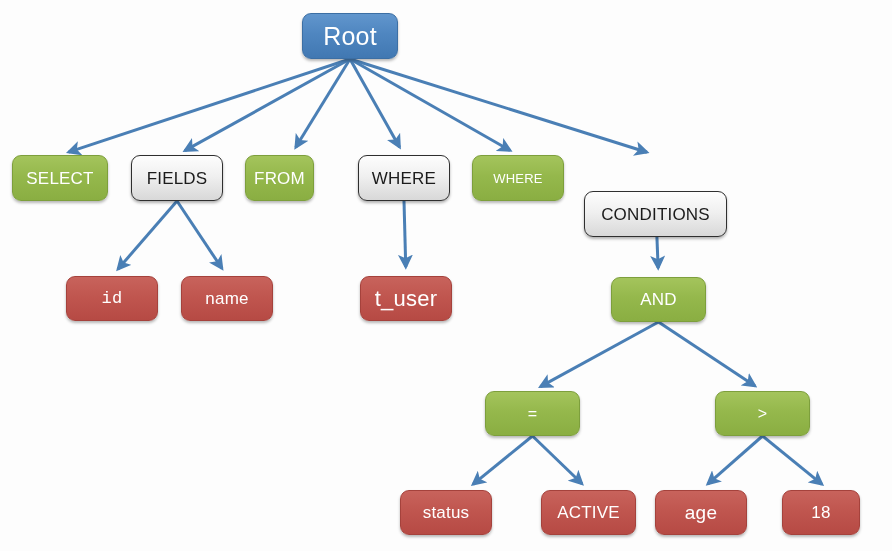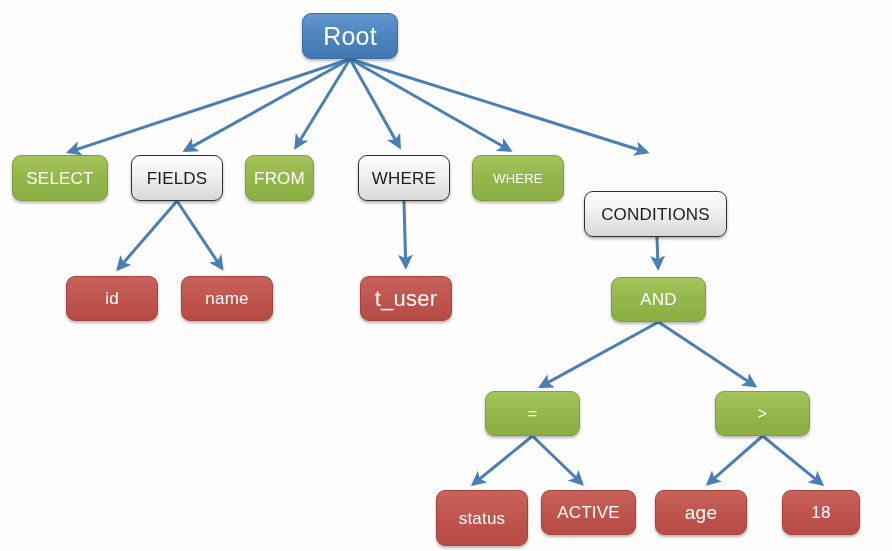--- a/index.html
+++ b/index.html
@@ -112,39 +112,39 @@
       </div>
       <div class="node n-gray" style="left: 358px; top: 155px; width: 92px; height: 46px; font-size: 17px;">
         <span class="node-label">WHERE</span>
       </div>
       <div class="node n-green" style="left: 472px; top: 155px; width: 92px; height: 46px; font-size: 13px;">
         <span class="node-label">WHERE</span>
       </div>
       <div class="node n-gray" style="left: 584px; top: 155px; width: 143px; height: 46px; font-size: 17px; margin-top: 36px;">
         <span class="node-label">CONDITIONS</span>
       </div>
-      <div class="node n-red" style="left: 66px; top: 276px; width: 92px; height: 45px; font-size: 17px;">
+      <div class="node n-red" style="left: 66px; top: 276px; width: 92px; height: 45px; font-size: 17px; font-family: Liberation Mono, monospace;">
         <span class="node-label">id</span>
       </div>
       <div class="node n-red" style="left: 181px; top: 276px; width: 92px; height: 45px; font-size: 17px;">
         <span class="node-label">name</span>
       </div>
       <div class="node n-red" style="left: 360px; top: 276px; width: 92px; height: 45px; font-size: 22px;">
         <span class="node-label">t_user</span>
       </div>
       <div class="node n-green" style="left: 611px; top: 277px; width: 95px; height: 45px; font-size: 17px; justify-content: center;">
         <span class="node-label">AND</span>
       </div>
       <div class="node n-green" style="left: 485px; top: 391px; width: 95px; height: 45px; font-size: 16px;">
         <span class="node-label">=</span>
       </div>
       <div class="node n-green" style="left: 715px; top: 391px; width: 95px; height: 45px; font-size: 16px;">
         <span class="node-label">&gt;</span>
       </div>
-      <div class="node n-red" style="left: 436px; top: 490px; width: 92px; height: 56px; font-size: 17px;">
+      <div class="node n-red" style="left: 400px; top: 490px; width: 92px; height: 45px; font-size: 17px;">
         <span class="node-label">status</span>
       </div>
       <div class="node n-red" style="left: 541px; top: 490px; width: 95px; height: 45px; font-size: 17px;">
         <span class="node-label">ACTIVE</span>
       </div>
       <div class="node n-red" style="left: 655px; top: 490px; width: 92px; height: 45px; font-size: 19px;">
         <span class="node-label">age</span>
       </div>
       <div class="node n-red" style="left: 782px; top: 490px; width: 78px; height: 45px; font-size: 17px;">
         <span class="node-label">18</span>

